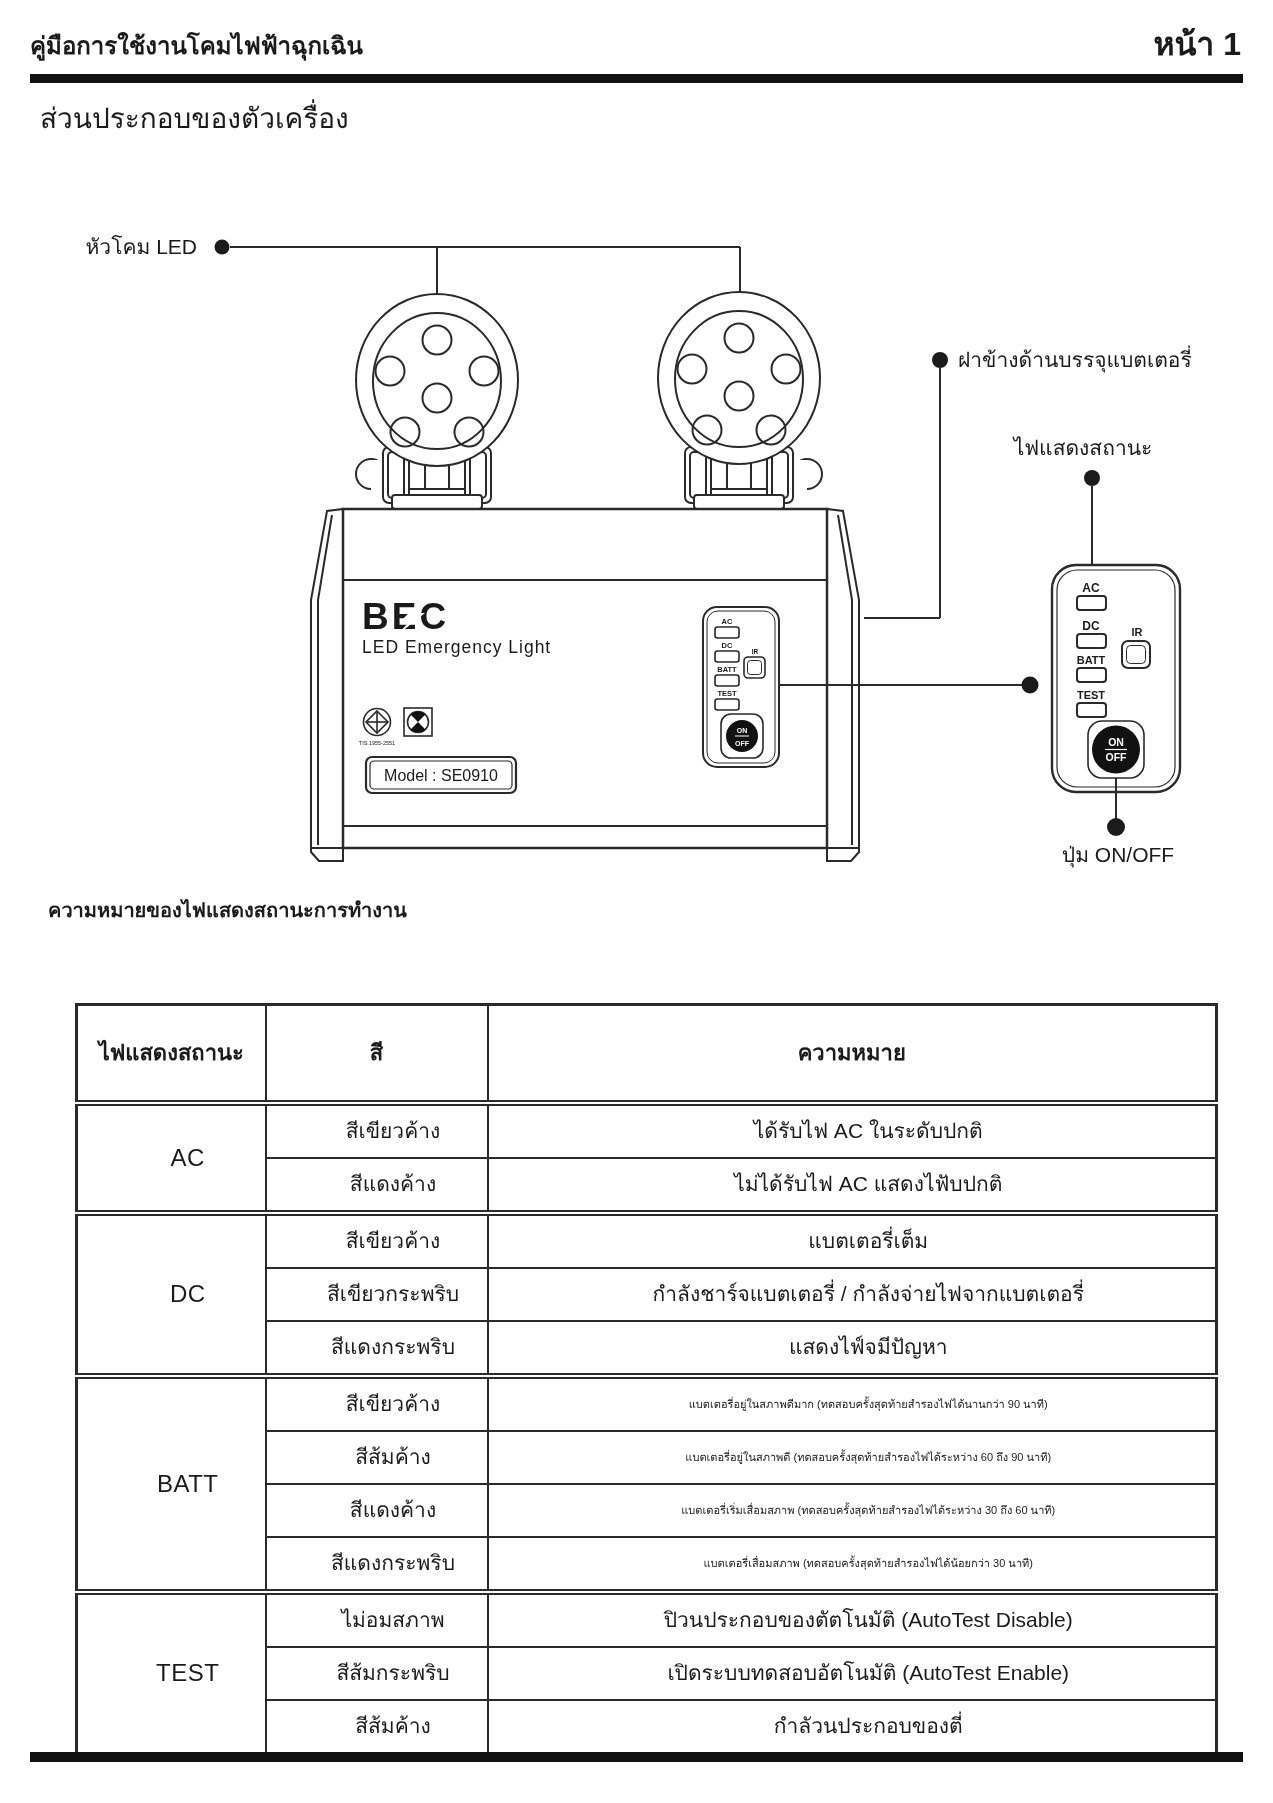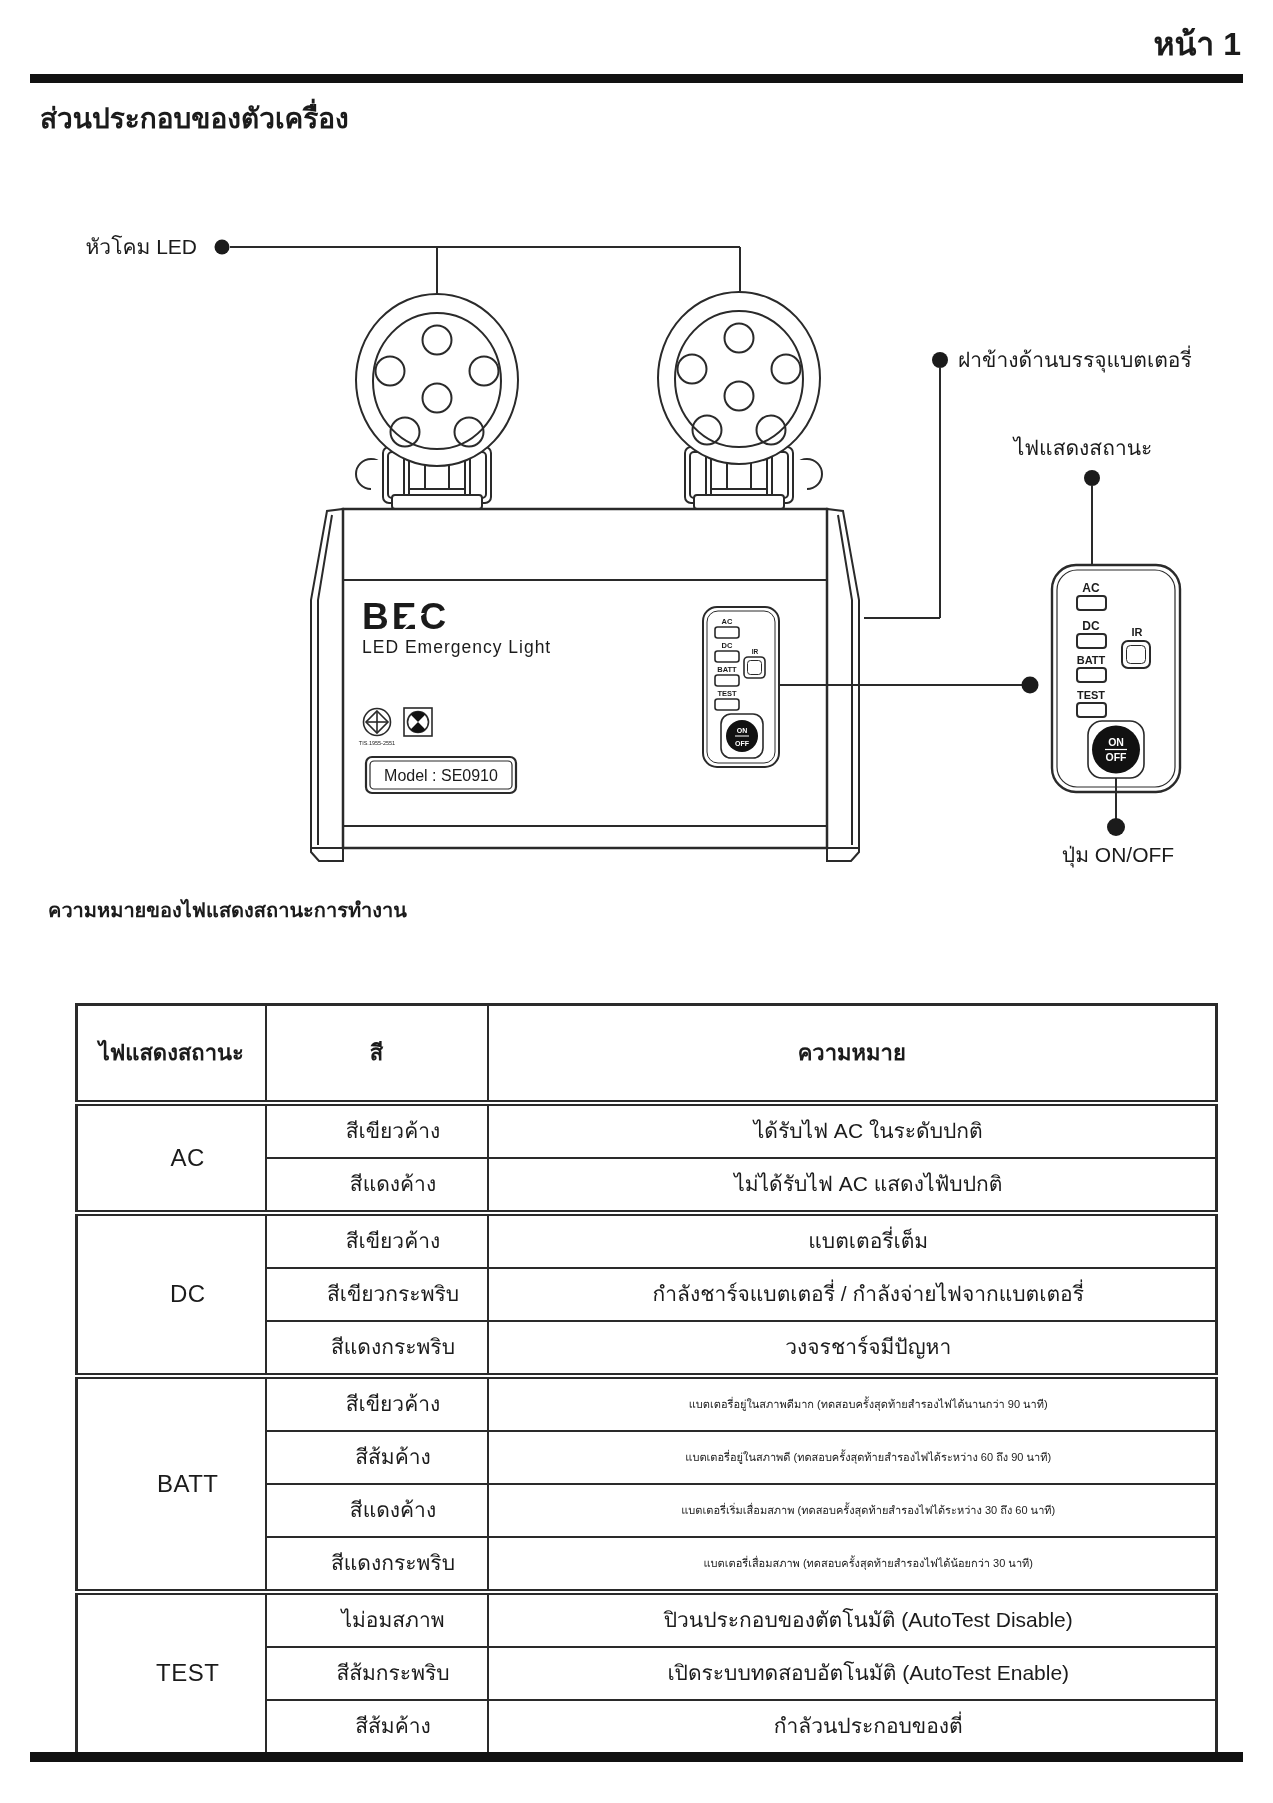--- a/index.html
+++ b/index.html
@@ -2,21 +2,21 @@
 <html><head>
 <meta charset="utf-8">
 <style>
   html,body{margin:0;padding:0;background:#ffffff;}
   body{font-family:"Liberation Sans","DejaVu Sans",sans-serif;color:#1b1b1b;}
   #page{position:relative;width:1273px;height:1803px;background:#fff;overflow:hidden;}
   .abs{position:absolute;}
   .hdr-left{left:30px;top:28px;font-size:24px;font-weight:bold;line-height:1.5;}
   .hdr-right{right:32px;top:20px;font-size:32px;font-weight:bold;line-height:1.5;}
   .hdr-rule{left:30px;top:74px;width:1213px;height:9px;background:#111;}
-  .sec-title{left:40px;top:98px;font-size:28px;font-weight:bold;line-height:1.5;}
+  .sec-title{left:40px;top:98px;font-size:28px;font-weight:normal;line-height:1.5;}
   .tbl-title{left:48px;top:895px;font-size:20px;font-weight:bold;line-height:1.5;}
   .bottom-rule{left:30px;top:1752px;width:1213px;height:10px;background:#111;}
 
   svg text{font-family:"Liberation Sans","DejaVu Sans",sans-serif;}
   .callout-txt{font-size:21px;fill:#1b1b1b;}
 
   
   #meaning-table{position:absolute;left:75px;top:1003px;width:1140px;border-collapse:collapse;table-layout:fixed;}
   #meaning-table col.c1{width:189px;}
   #meaning-table col.c2{width:222px;}
@@ -28,20 +28,21 @@
   #meaning-table td{height:47px;font-size:21px;font-weight:normal;padding-left:39px;}
   #meaning-table td.ind{font-size:24px;letter-spacing:0.5px;}
   #meaning-table tr.gtop td{border-top:6px double #2a2a2a;}
   #meaning-table td.small{font-size:11px;}
 </style>
 </head>
 <body>
 
 <div id="page">
 
+  <div class="abs hdr-left">คู่มือการใช้งานโคมไฟฟ้าฉุกเฉิน</div>
   <div class="abs hdr-right">หน้า 1</div>
   <div class="abs hdr-rule"></div>
 
   <div class="abs sec-title">ส่วนประกอบของตัวเครื่อง</div>
 
   <svg class="abs" style="left:0;top:0;" width="1273" height="890" viewBox="0 0 1273 890">
     <g fill="none" stroke="#2a2a2a" stroke-width="2">
 
       <circle cx="222" cy="247" r="7.5" fill="#1b1b1b" stroke="none"></circle>
       <line x1="230" y1="247" x2="740" y2="247"></line>
@@ -234,21 +235,21 @@
         <td class="ind" rowspan="3">DC</td>
         <td>สีเขียวค้าง</td>
         <td>แบตเตอรี่เต็ม</td>
       </tr>
       <tr>
         <td>สีเขียวกระพริบ</td>
         <td>กำลังชาร์จแบตเตอรี่ / กำลังจ่ายไฟจากแบตเตอรี่</td>
       </tr>
       <tr>
         <td>สีแดงกระพริบ</td>
-        <td>วงจรชาร์จมีปัญหา</td>
+        <td>แสดงไฟ์จมีปัญหา</td>
       </tr>
       <tr class="gtop">
         <td class="ind" rowspan="4">BATT</td>
         <td>สีเขียวค้าง</td>
         <td class="small">แบตเตอรี่อยู่ในสภาพดีมาก (ทดสอบครั้งสุดท้ายสำรองไฟได้นานกว่า 90 นาที)</td>
       </tr>
       <tr>
         <td>สีส้มค้าง</td>
         <td class="small">แบตเตอรี่อยู่ในสภาพดี (ทดสอบครั้งสุดท้ายสำรองไฟได้ระหว่าง 60 ถึง 90 นาที)</td>
       </tr>

